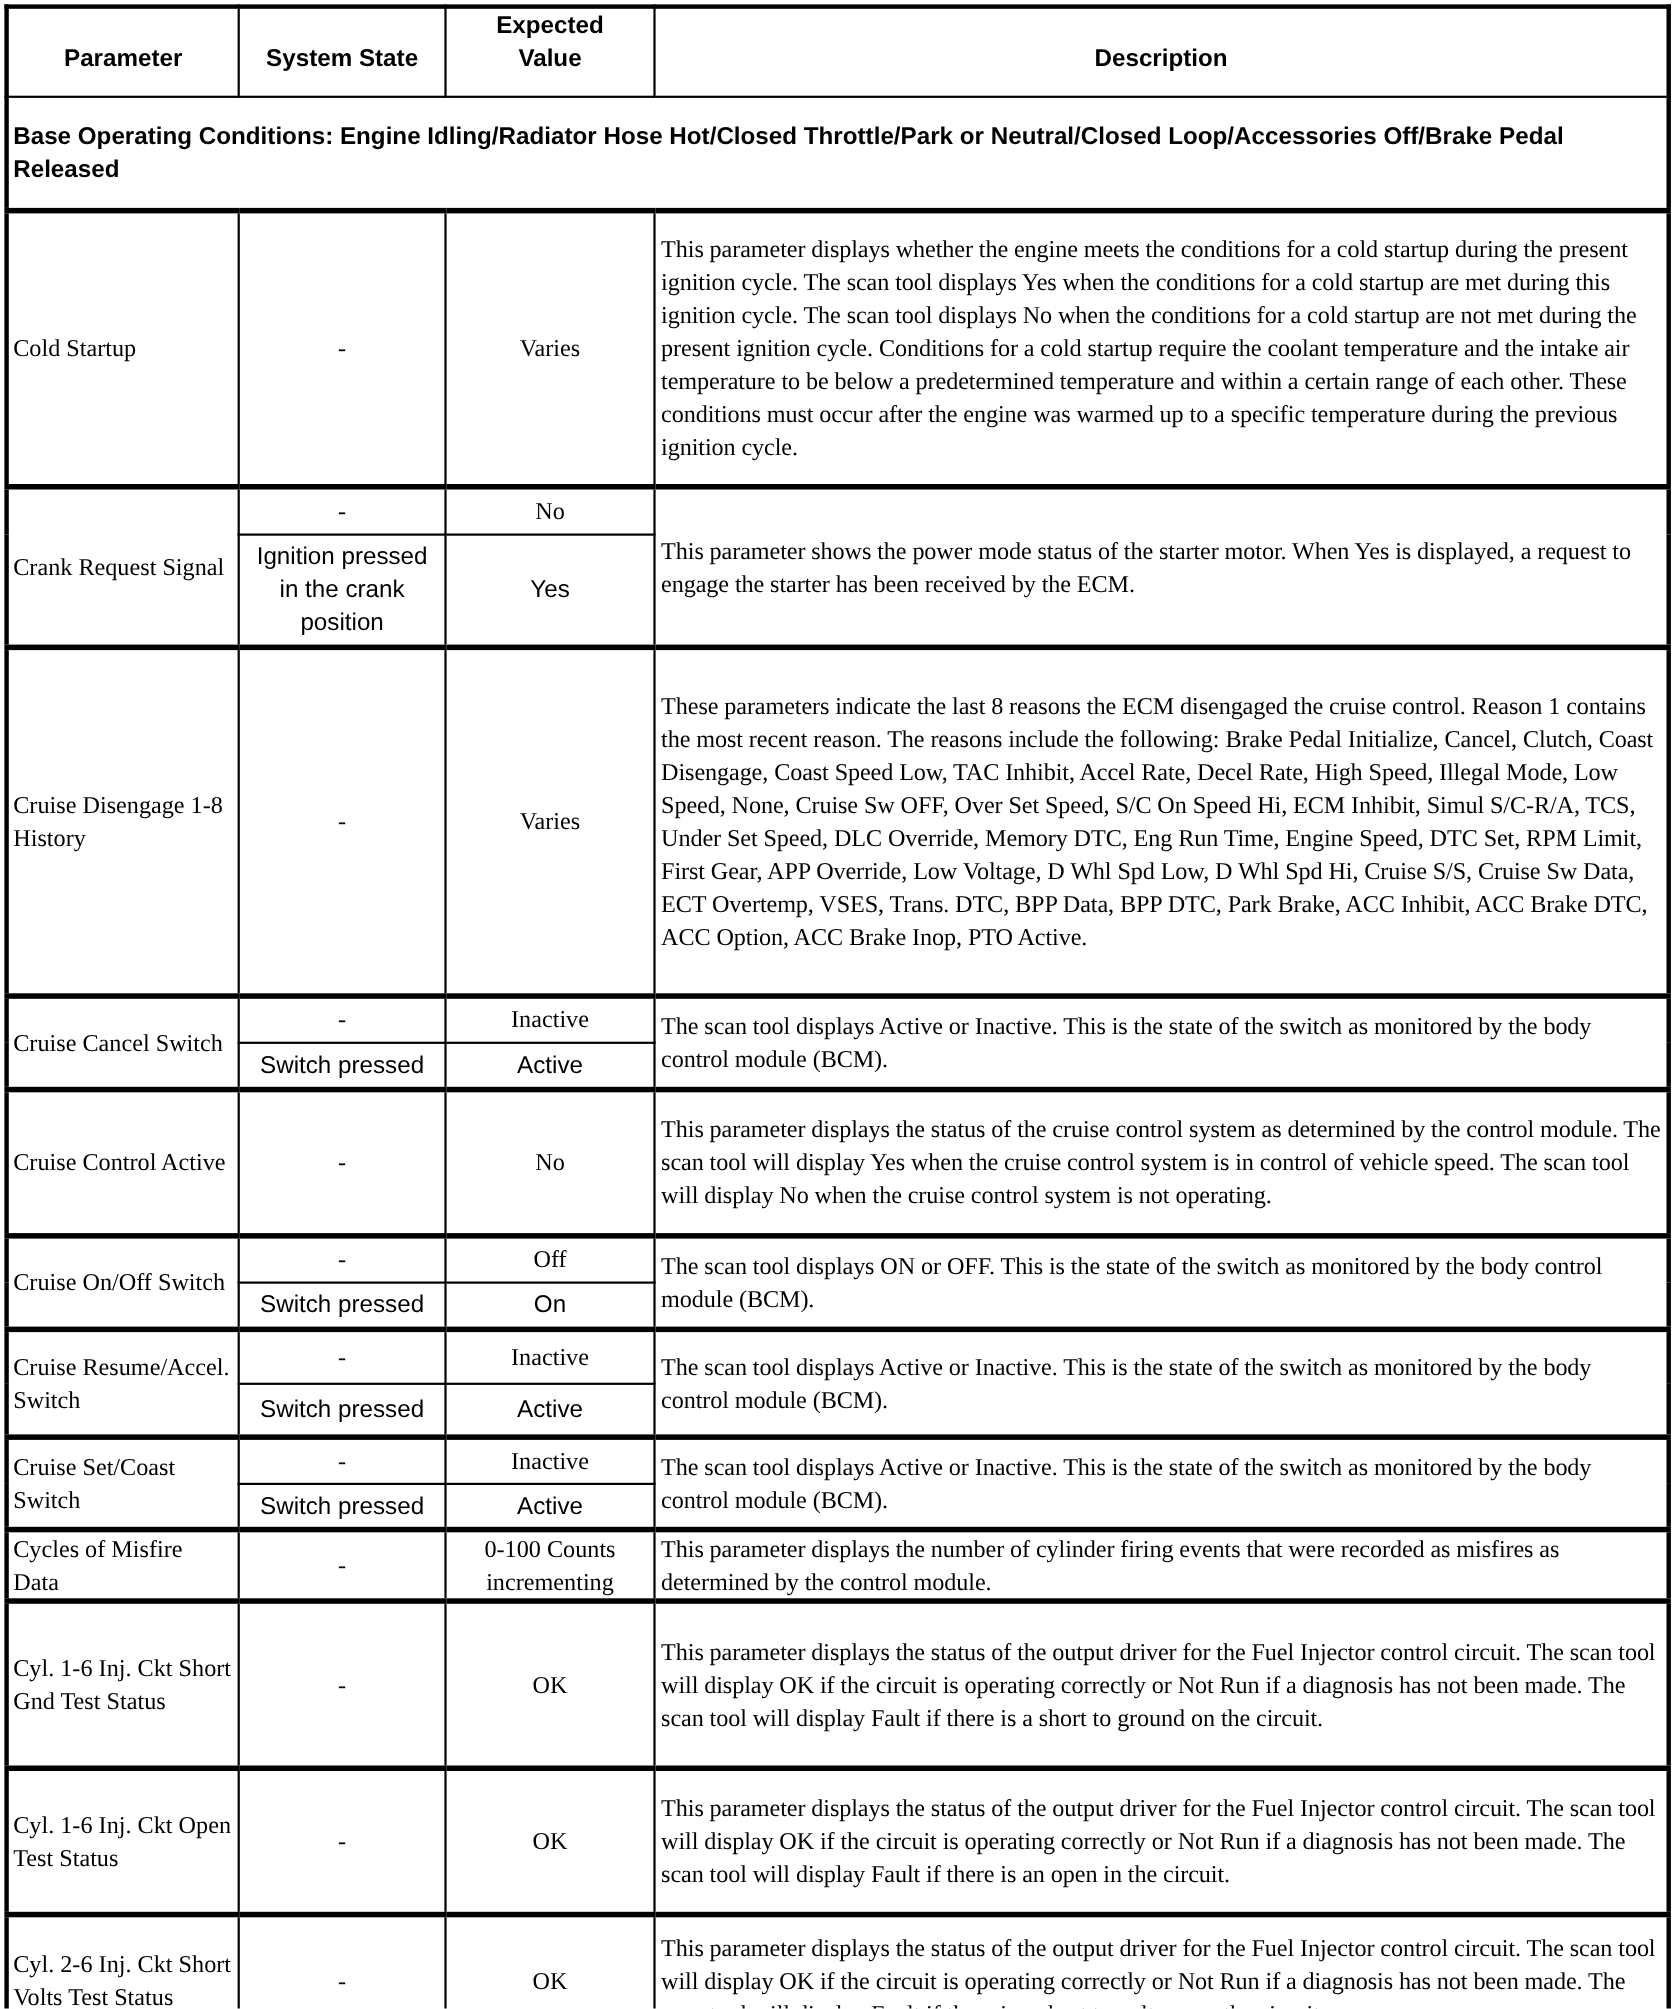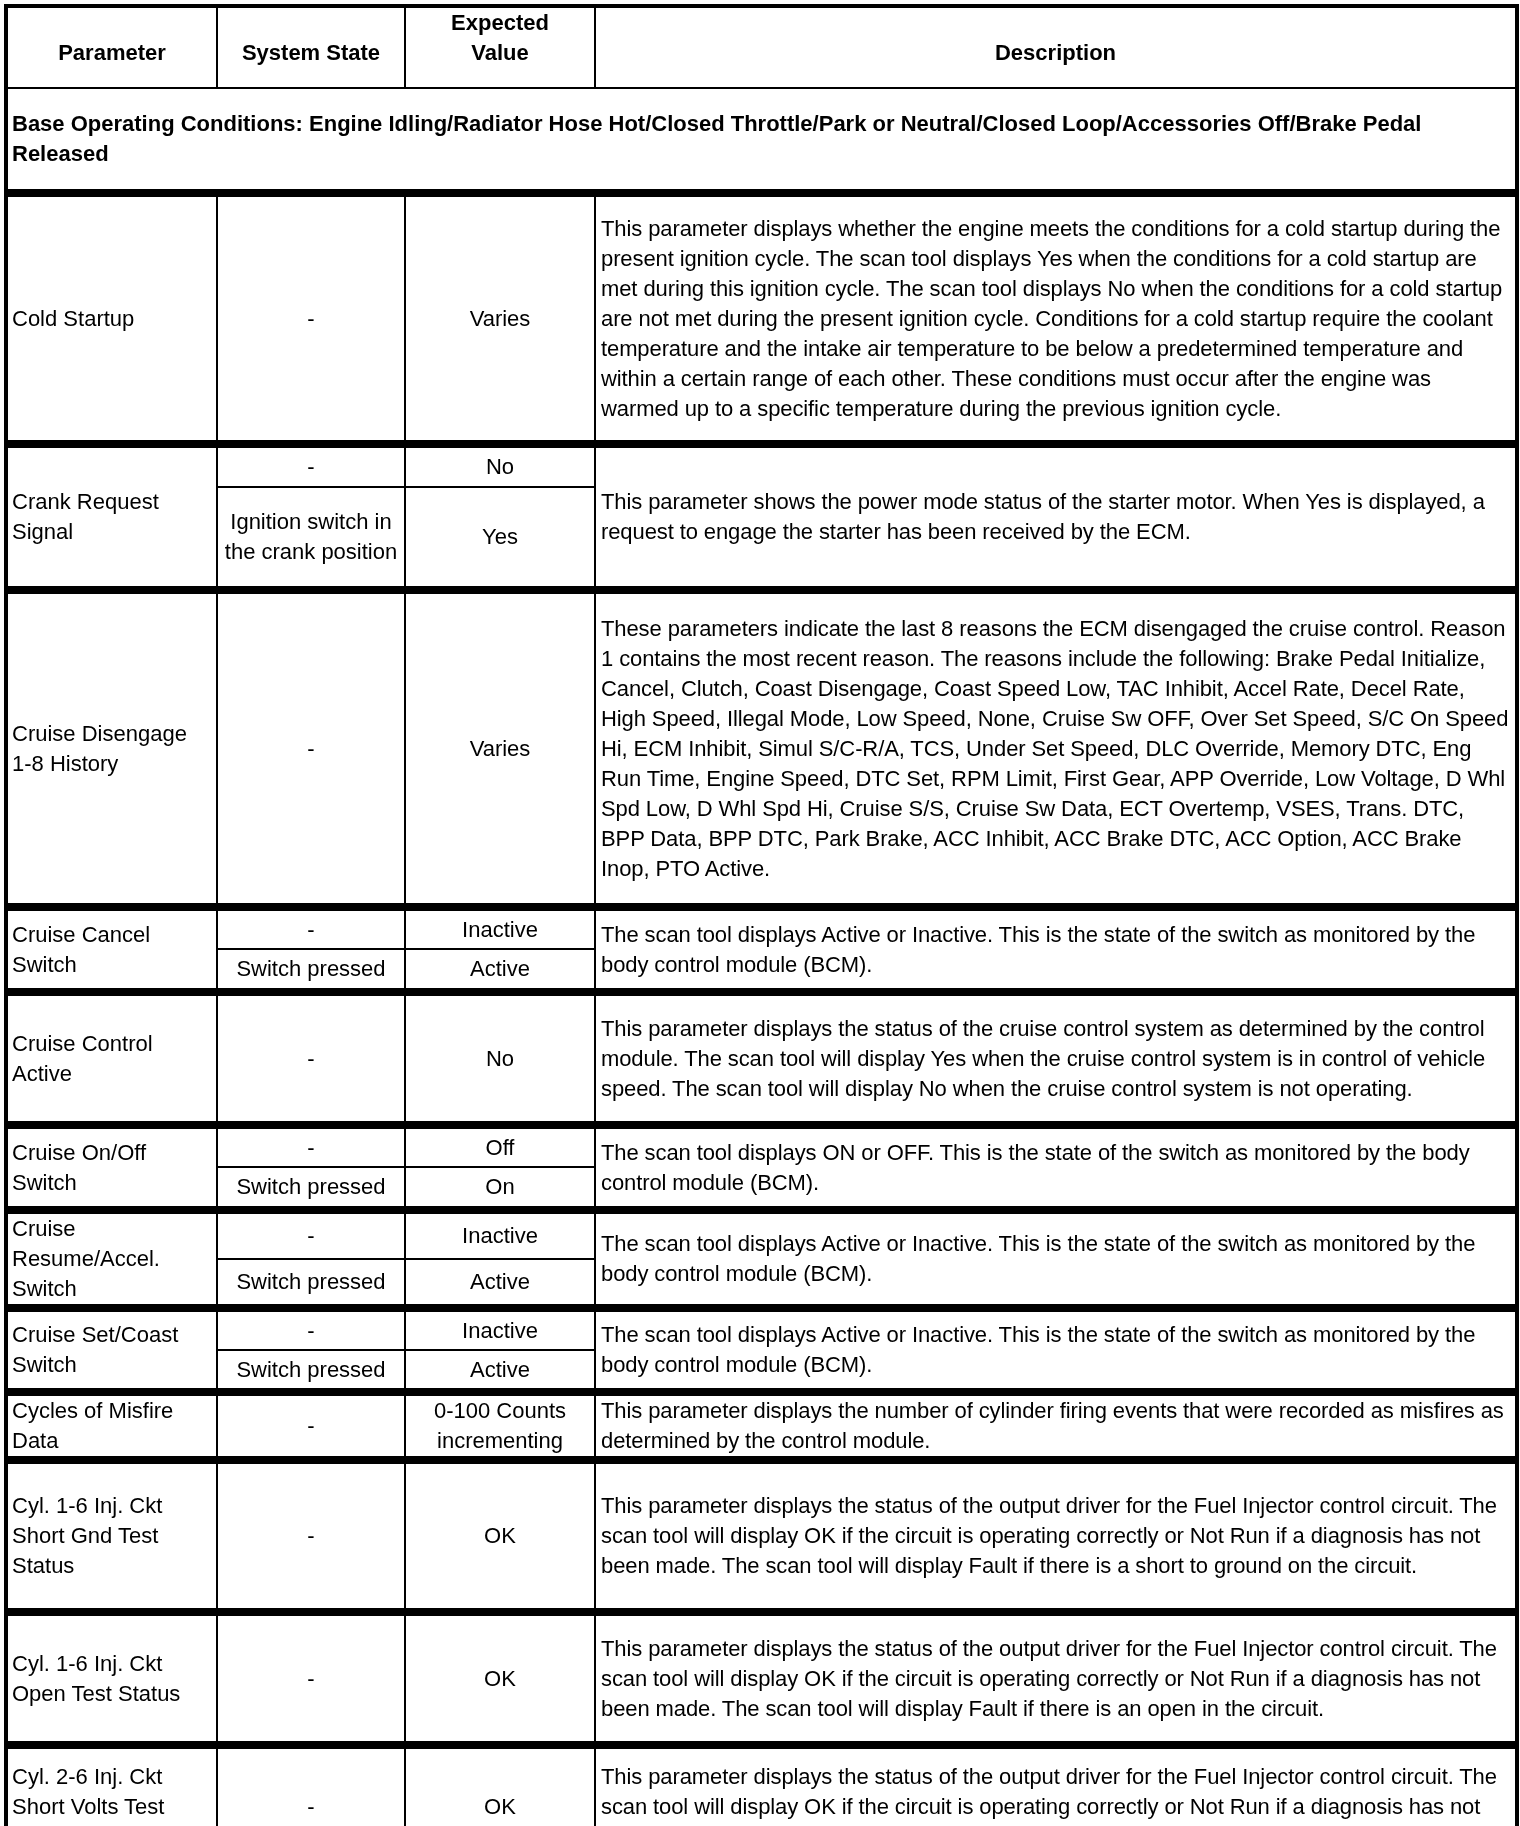--- a/index.html
+++ b/index.html
@@ -19,21 +19,21 @@
     border: 2px solid #000;
     padding: 0 4px;
     vertical-align: middle;
     overflow: hidden;
   }
   .tbl th { font-weight: bold; text-align: center; vertical-align: bottom; padding-bottom: 19px; }
   .tbl .c { text-align: center; }
   .tbl .l { text-align: left; margin-top: 15px; }
   .tbl .desc { text-align: left; padding-left: 5px; letter-spacing: -0.1px; }
   .tbl .cond { font-weight: bold; text-align: left; padding: 20px 4px; line-height: 30px; }
-  .tbl tr.thick > td { border-top: 8px solid #000000; }
+  .tbl tr.thick > td { border-top: 5px solid #000000; font-family: Liberation Serif, serif; }
 </style>
 </head>
 <body>
 
 <table class="tbl">
   <colgroup>
     <col style="width:211px">
     <col style="width:188px">
     <col style="width:190px">
     <col style="width:922px">
@@ -58,21 +58,21 @@
       <td class="desc">This parameter displays whether the engine meets the conditions for a cold startup during the present ignition cycle. The scan tool displays Yes when the conditions for a cold startup are met during this ignition cycle. The scan tool displays No when the conditions for a cold startup are not met during the present ignition cycle. Conditions for a cold startup require the coolant temperature and the intake air temperature to be below a predetermined temperature and within a certain range of each other. These conditions must occur after the engine was warmed up to a specific temperature during the previous ignition cycle.</td>
     </tr>
 
     <tr class="thick" style="height:43px">
       <td rowspan="2" class="l">Crank Request Signal</td>
       <td class="c">-</td>
       <td class="c">No</td>
       <td rowspan="2" class="desc">This parameter shows the power mode status of the starter motor. When Yes is displayed, a request to engage the starter has been received by the ECM.</td>
     </tr>
     <tr style="height:103px">
-      <td class="c">Ignition switch in the crank position</td>
+      <td class="c">Ignition pressed in the crank position</td>
       <td class="c">Yes</td>
     </tr>
 
     <tr class="thick" style="height:317px">
       <td class="l">Cruise Disengage 1-8 History</td>
       <td class="c">-</td>
       <td class="c">Varies</td>
       <td class="desc">These parameters indicate the last 8 reasons the ECM disengaged the cruise control. Reason 1 contains the most recent reason. The reasons include the following: Brake Pedal Initialize, Cancel, Clutch, Coast Disengage, Coast Speed Low, TAC Inhibit, Accel Rate, Decel Rate, High Speed, Illegal Mode, Low Speed, None, Cruise Sw OFF, Over Set Speed, S/C On Speed Hi, ECM Inhibit, Simul S/C-R/A, TCS, Under Set Speed, DLC Override, Memory DTC, Eng Run Time, Engine Speed, DTC Set, RPM Limit, First Gear, APP Override, Low Voltage, D Whl Spd Low, D Whl Spd Hi, Cruise S/S, Cruise Sw Data, ECT Overtemp, VSES, Trans. DTC, BPP Data, BPP DTC, Park Brake, ACC Inhibit, ACC Brake DTC, ACC Option, ACC Brake Inop, PTO Active.</td>
     </tr>
 

